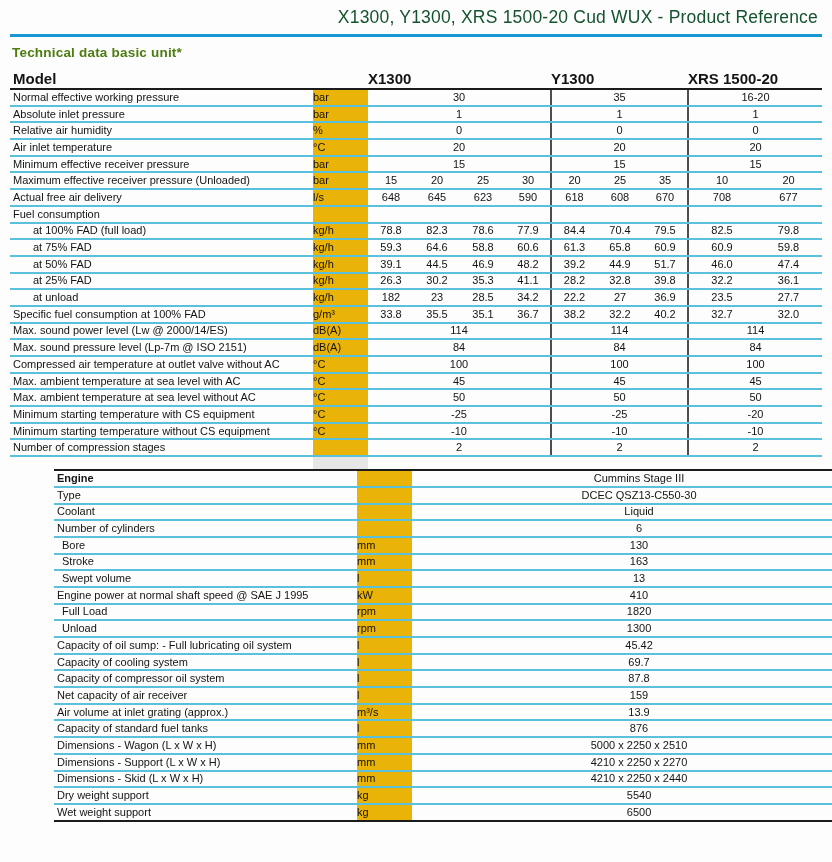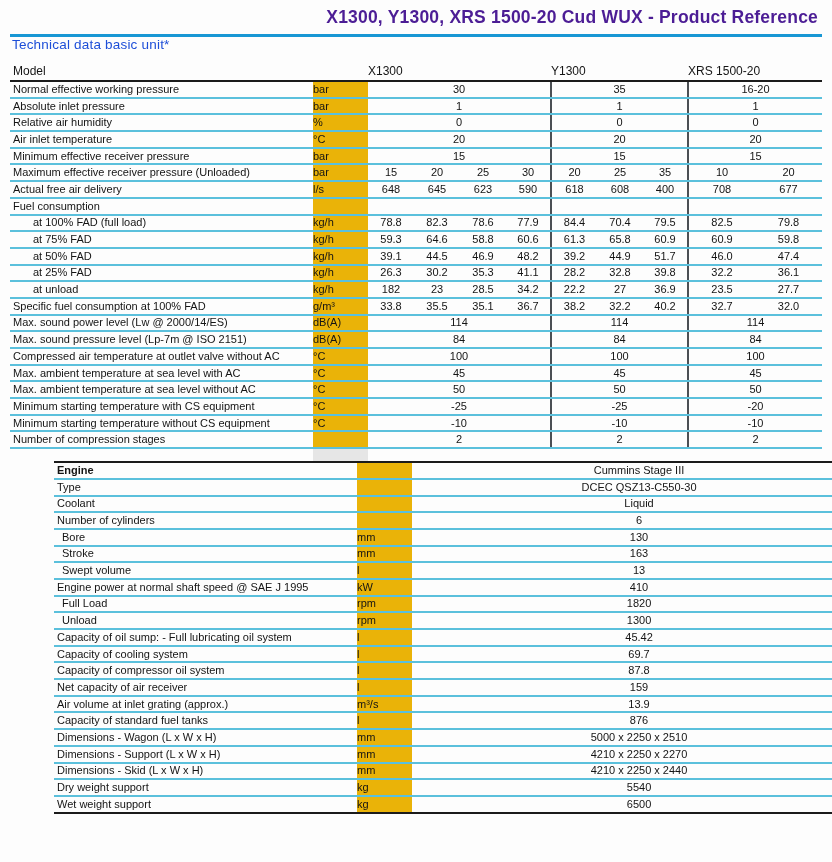--- a/index.html
+++ b/index.html
@@ -1,26 +1,26 @@
 <!DOCTYPE html>
 <html><head>
 <meta charset="utf-8">
 <style>
   html,body{margin:0;padding:0;background:#fdfdfd;width:832px;height:862px;overflow:hidden;
     font-family:"Liberation Sans", sans-serif;color:#141414;}
   .page{position:relative;width:832px;height:862px;}
-  .doc-title{padding-top:7px;padding-right:14px;text-align:right;font-size:17.5px;letter-spacing:.2px;color:#4c1d95;font-weight:bold;}
+  .doc-title{padding-top:7px;padding-right:14px;text-align:right;font-size:17.5px;letter-spacing:.2px;color:#14532d;}
   .title-rule{margin:6px 10px 0 10px;height:3px;background:#1897d4;}
-  .section-heading{margin:0 0 0 12px;font-size:13.5px;font-weight:normal;color:#1d4ed8;letter-spacing:.2px;}
+  .section-heading{margin:8px 0 0 12px;font-size:13.5px;font-weight:bold;color:#4d7c0f;letter-spacing:.2px;}
   .tablewrap{margin:9px 10px 0 10px;width:812px;}
   table{border-collapse:collapse;table-layout:fixed;width:812px;}
   td,th{padding:0;font-size:11px;line-height:1;height:16.7px;box-sizing:border-box;
     white-space:nowrap;overflow:hidden;}
   
-  tr.hdr th{height:20px;border-bottom:2px solid #1b1b1b;font-size:12px;font-weight:normal;}
+  tr.hdr th{height:20px;border-bottom:2px solid #1b1b1b;font-size:15px;font-weight:bold;}
   th.model{text-align:left;padding-left:3px;}
   th.grp{text-align:left;}
   
   td{border-bottom:2px solid #5bc0dc;}
   td.label{text-align:left;padding-left:3px;}
   td.label.ind1{padding-left:8px;}
   td.label.ind2{padding-left:23px;}
   td.label.b{font-weight:bold;}
   td.unit{background:#eab308;text-align:left;}
   td.v{text-align:center;}
@@ -113,21 +113,21 @@
           </tr>
           <tr>
             <td class="label">Actual free air delivery</td>
             <td class="unit">l/s</td>
             <td class="v">648</td>
             <td class="v">645</td>
             <td class="v">623</td>
             <td class="v">590</td>
             <td class="v gdiv">618</td>
             <td class="v">608</td>
-            <td class="v">400</td>
+            <td class="v">670</td>
             <td class="v gdiv">708</td>
             <td class="v">677</td>
           </tr>
           <tr>
             <td class="label">Fuel consumption</td>
             <td class="unit"></td>
             <td class="v" colspan="4"></td>
             <td class="v gdiv" colspan="3"></td>
             <td class="v gdiv" colspan="2"></td>
           </tr>

